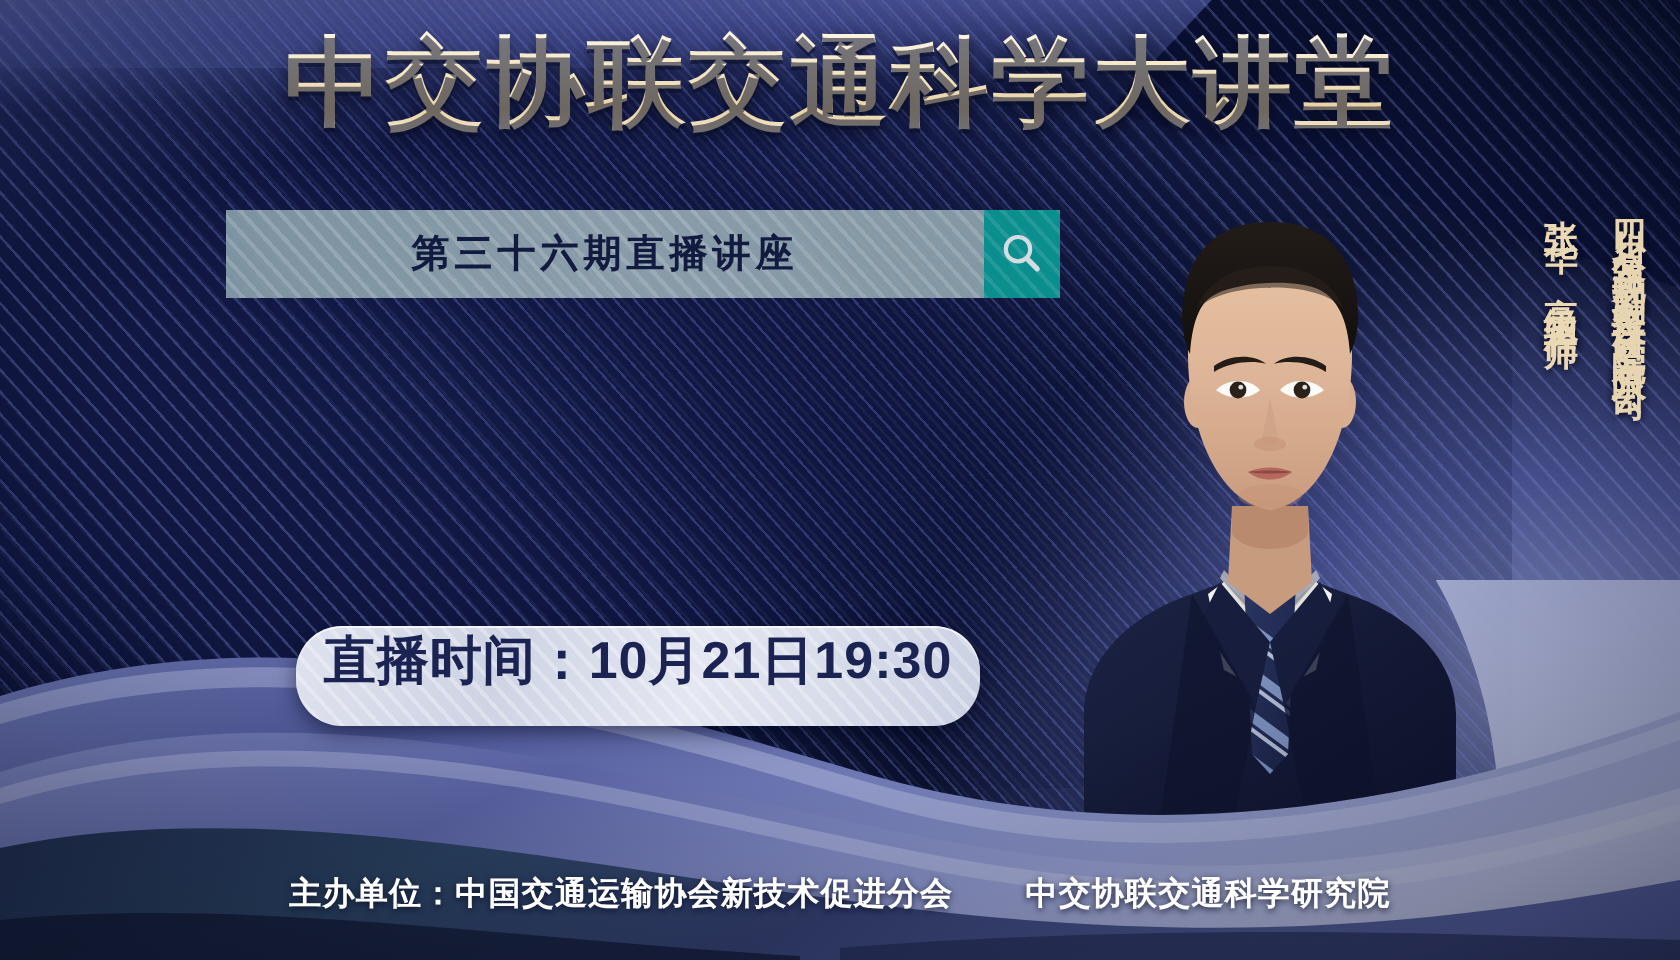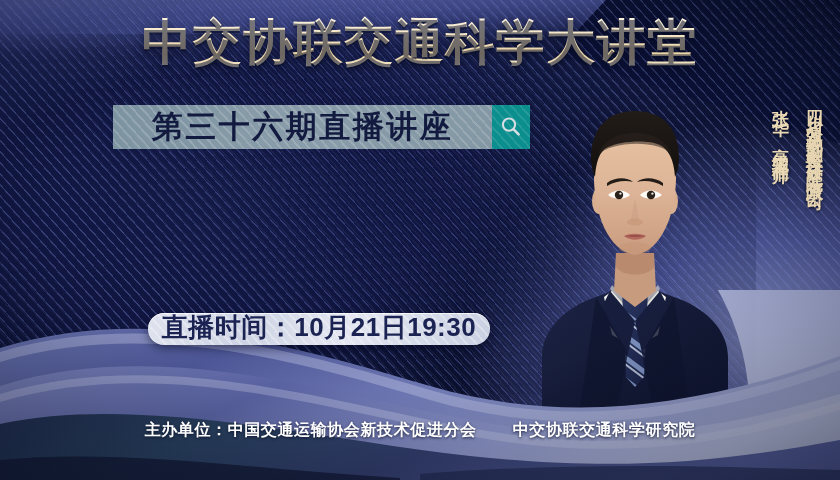--- a/index.html
+++ b/index.html
@@ -128,21 +128,21 @@
       rgba(255,255,255,0.00) 5px,
       rgba(255,255,255,0.16) 5px,
       rgba(255,255,255,0.16) 7px
     );
     pointer-events: none;
   }
   .subbar-label span {
     position: relative;
     z-index: 2;
     color: #131a3f;
-    font-size: 31px;
+    font-size: 19px;
     font-weight: 700;
     letter-spacing: 2.5px;
   }
   .subbar-icon {
     width: 38px;
     background: #0b8e8e;
     display: flex;
     align-items: center;
     justify-content: center;
     position: relative;
@@ -175,26 +175,26 @@
     letter-spacing: 1px;
     text-shadow: 0 2px 3px rgba(6,10,34,0.75);
   }
   .topic .line1 { display: block; }
   .topic .line2 { display: block; }
 
   
   .timepill {
     position: absolute;
     left: 148px; top: 313px;
-    width: 342px; height: 32px;
+    width: 342px; height: 50px;
     border-radius: 23px;
     background: linear-gradient(104deg, #dfe2ee 0%, #ced4e4 30%, #e4e7f1 58%, #c9d0e2 100%);
     box-shadow: 0 3px 10px rgba(4,8,30,0.55), inset 0 1px 0 rgba(255,255,255,0.7);
     display: flex;
-    align-items: flex-end;
+    align-items: flex-start;
     justify-content: center;
     overflow: hidden;
   }
   .timepill::before {
     content: "";
     position: absolute; inset: -30%;
     background-image: repeating-linear-gradient(
       48deg,
       rgba(255,255,255,0.00) 0px,
       rgba(255,255,255,0.00) 5px,
@@ -208,21 +208,21 @@
     font-size: 26px;
     font-weight: 700;
     letter-spacing: 0.5px;
     white-space: nowrap;
   }
 
   
   .footer {
     position: absolute;
     left: 0; right: 0;
-    top: 420px;
+    top: 437px;
     text-align: center;
     color: #ffffff;
     font-size: 16px;
     font-weight: 700;
     letter-spacing: 0.6px;
     text-shadow: 0 1px 3px rgba(6,10,34,0.8);
     white-space: nowrap;
   }
   .footer .gap { display: inline-block; width: 26px; }
 

